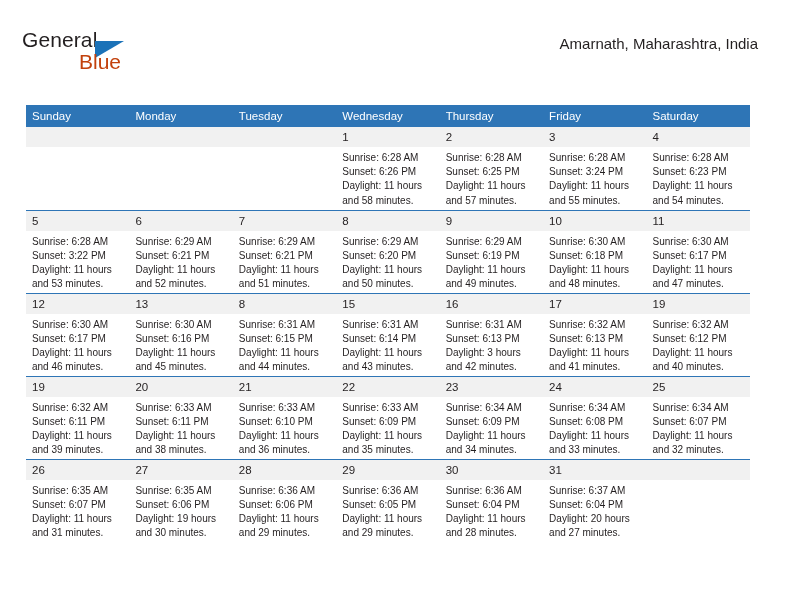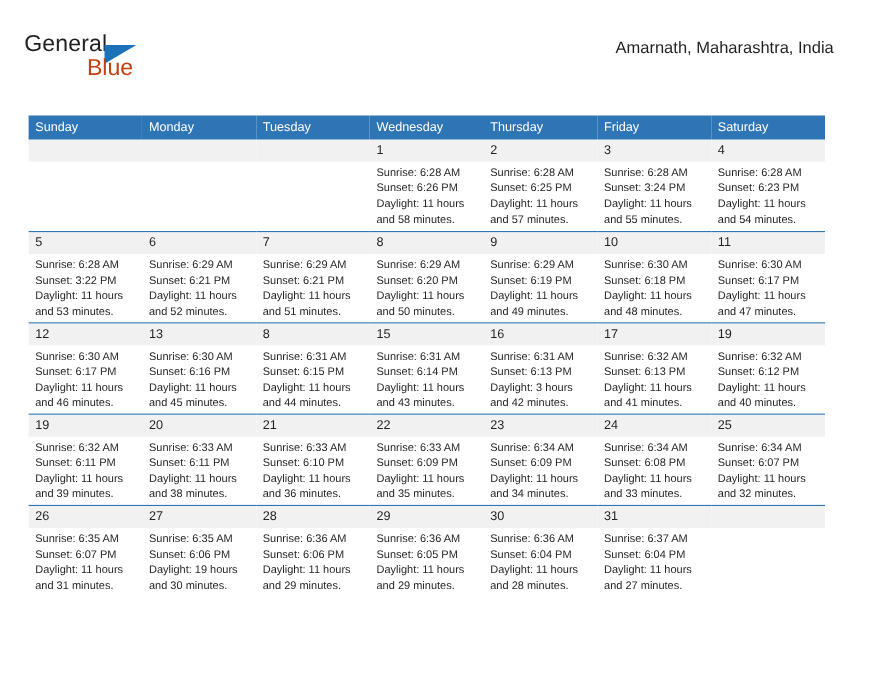--- a/index.html
+++ b/index.html
@@ -435,21 +435,21 @@
               <div>Sunrise: 6:36 AM</div>
               <div>Sunset: 6:04 PM</div>
               <div class="daylight">Daylight: 11 hours and 28 minutes.</div>
             </div>
           </td>
           <td>
             <div class="daynum">31</div>
             <div class="info">
               <div>Sunrise: 6:37 AM</div>
               <div>Sunset: 6:04 PM</div>
-              <div class="daylight">Daylight: 11 hours and 27 minutes.</div>
+              <div class="daylight">Daylight: 20 hours and 27 minutes.</div>
             </div>
           </td>
           <td class="cell-empty">
             <div class="daynum">&nbsp;</div>
           </td>
         </tr>
       </tbody>
   </table>
 
 </div>

